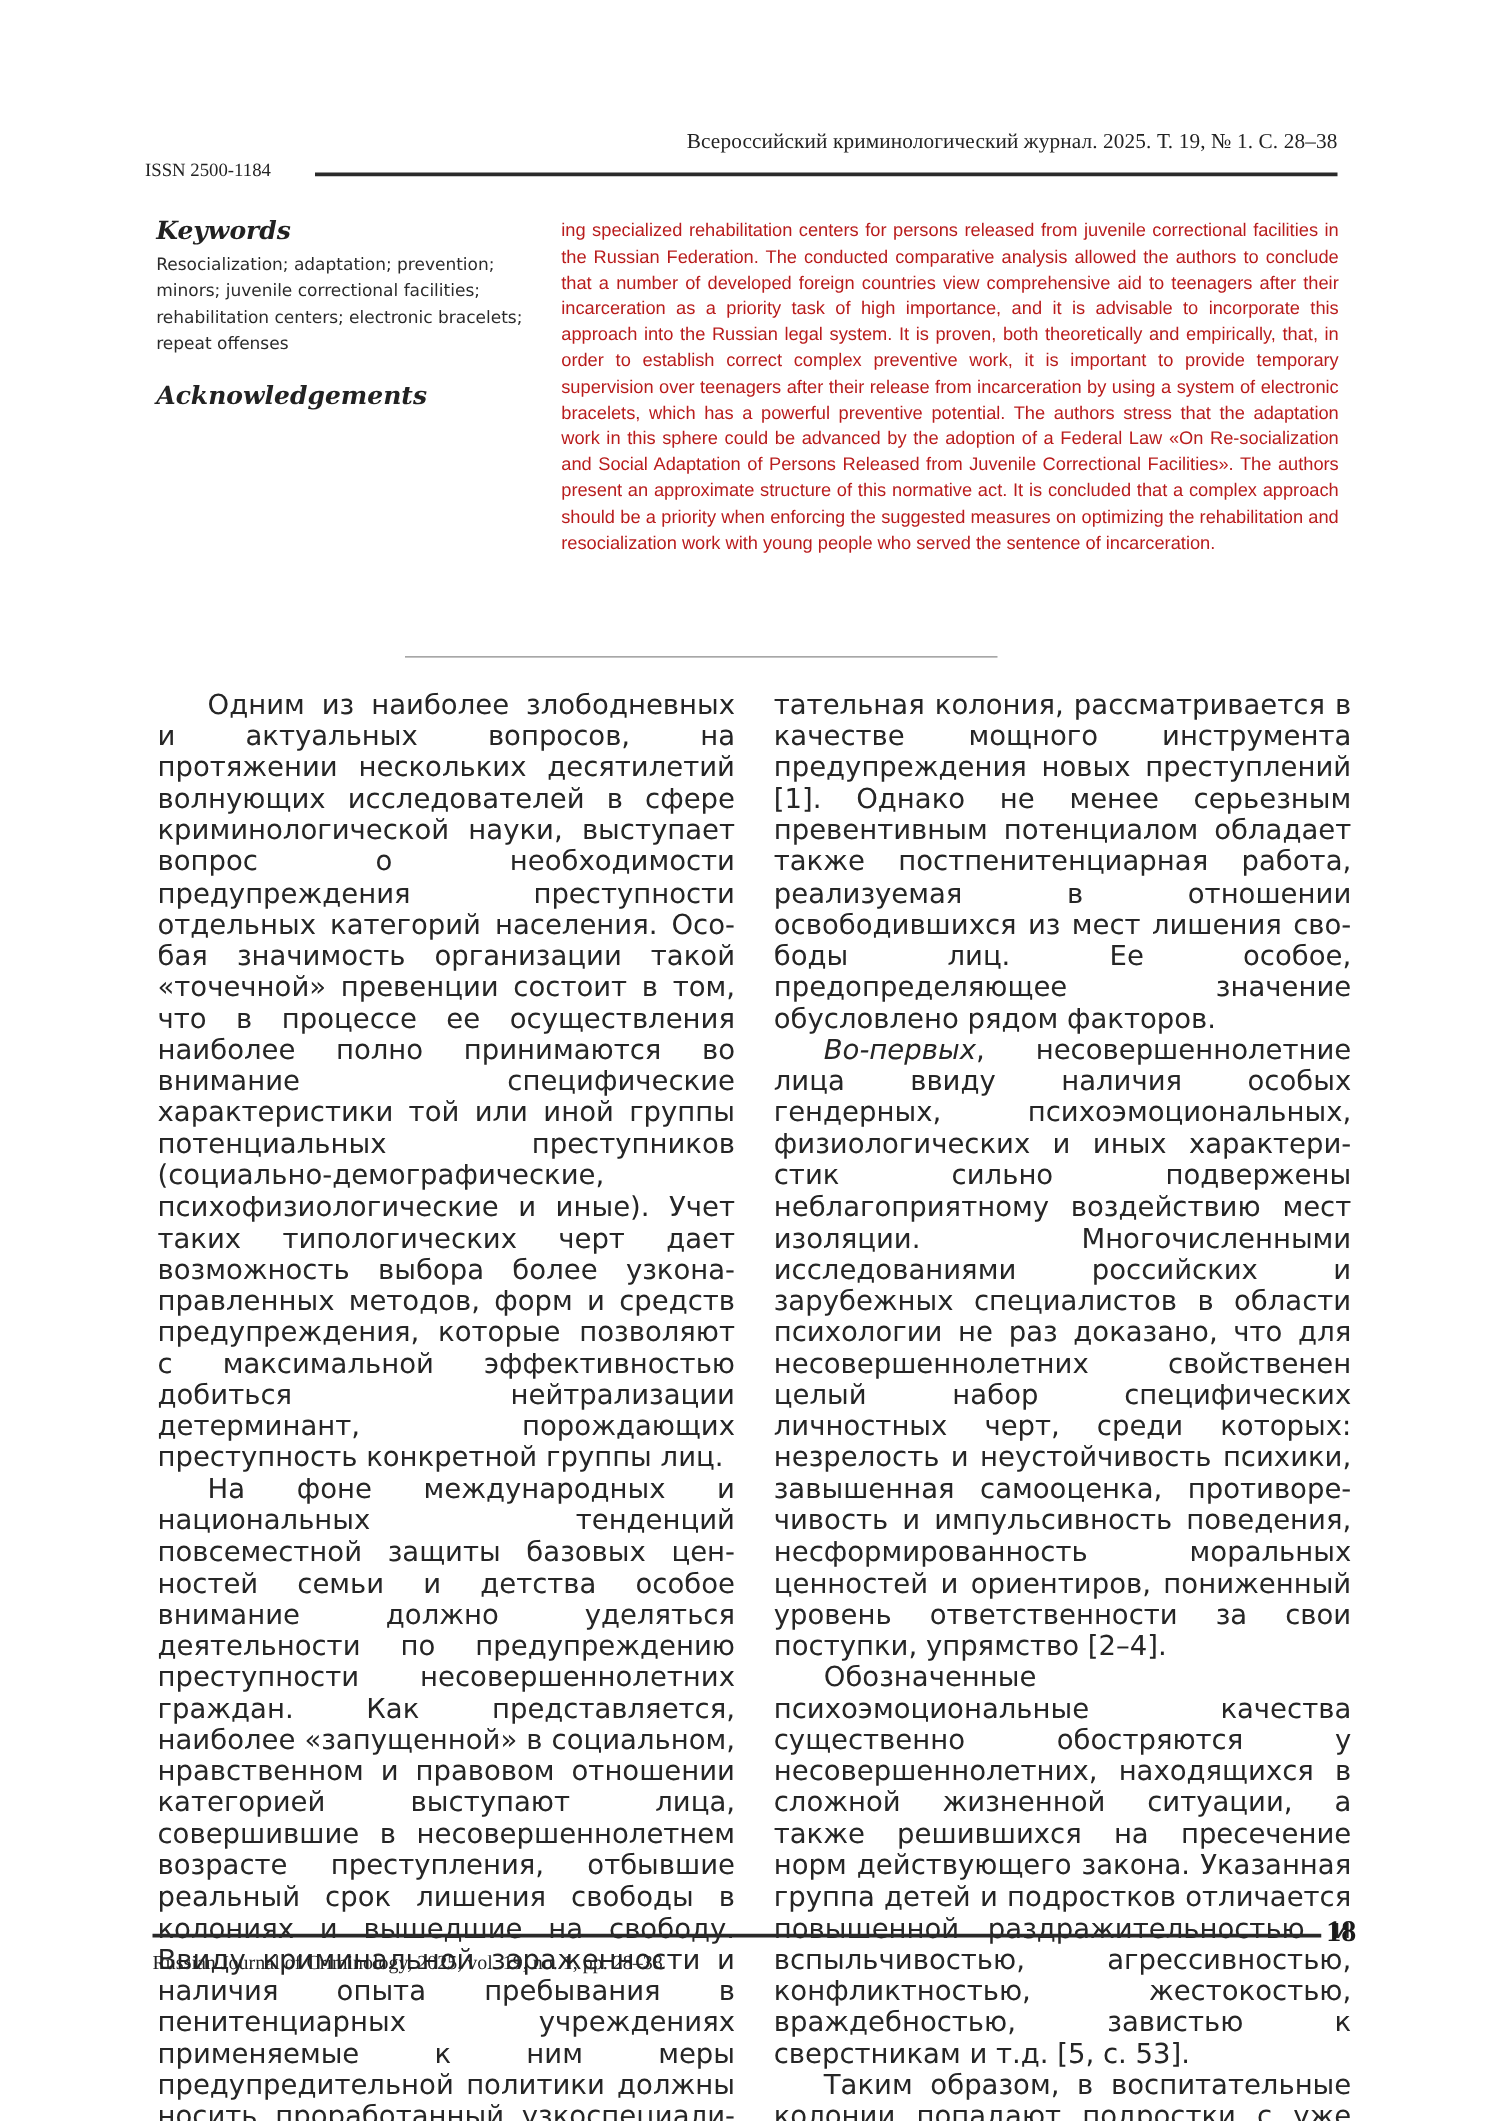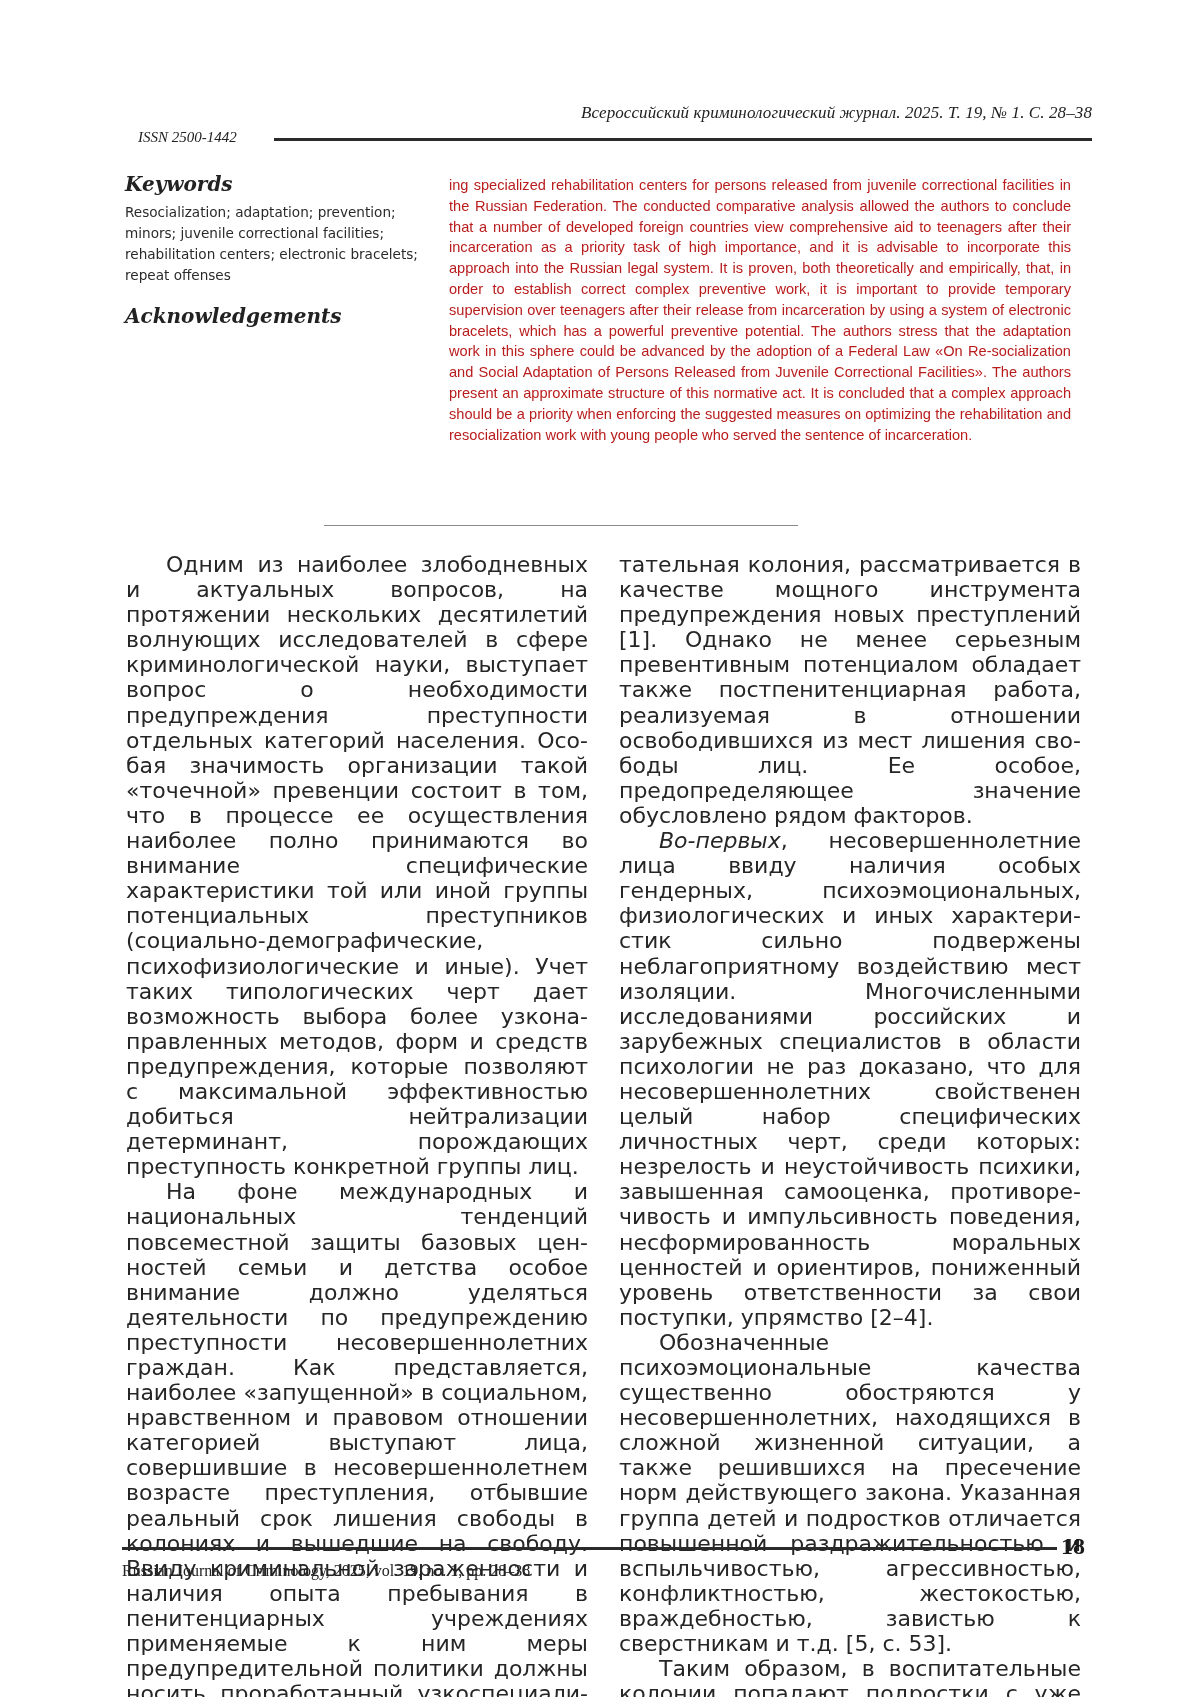--- a/index.html
+++ b/index.html
@@ -1,18 +1,18 @@
 <!DOCTYPE html>
 <html><head>
 <meta charset="utf-8">
 <style>
   html, body { margin: 0; padding: 0; background: #ffffff; }
   body { width: 1200px; height: 1697px; position: relative; overflow: hidden; color: #1f1f1f; }
 
-  .header { position: absolute; left: 138px; top: 103px; width: 954px; height: 40px; font-style: italic; }
+  .header { position: absolute; left: 116px; top: 103px; width: 954px; height: 40px; }
   .journal-ru { position: absolute; right: 0; top: 0; font-family: "Liberation Serif", serif; font-size: 17px; color: #222; letter-spacing: 0.1px; white-space: nowrap; }
   .issn { position: absolute; left: 0; top: 26px; font-family: "Liberation Serif", serif; font-size: 15px; color: #222; white-space: nowrap; }
   .header-rule { position: absolute; left: 136px; right: 0; top: 35px; height: 3px; background: #2a2a2a; }
 
   .sidebar { position: absolute; left: 125px; top: 172px; width: 300px; font-family: "DejaVu Sans", sans-serif; }
   .side-h { font-family: "DejaVu Serif", serif; font-style: italic; font-weight: bold; font-size: 20px; margin: 0 0 6px 0; color: #222; }
   .side-p { font-size: 13.6px; line-height: 21px; margin: 0 0 18px 0; color: #2a2a2a; }
 
   .abstract { position: absolute; left: 449px; top: 175px; width: 622px; font-family: "Liberation Sans", sans-serif; font-size: 14.6px; line-height: 20.8px; color: #b91c1c; text-align: justify; margin: 0; hyphens: manual; }
 
@@ -27,21 +27,21 @@
 
   .footer-rule { position: absolute; left: 122px; top: 1547px; width: 935px; height: 3px; background: #2a2a2a; }
   .page-num { position: absolute; left: 1061px; top: 1533px; font-family: "Liberation Serif", serif; font-weight: bold; font-size: 24px; color: #1a1a1a; }
   .journal-en { position: absolute; left: 122px; top: 1562px; font-family: "Liberation Serif", serif; font-size: 16px; color: #222; white-space: nowrap; text-align: right; }
 </style>
 </head>
 <body>
 
 <div class="header">
   <div class="journal-ru">Всероссийский криминологический журнал. 2025. Т. 19, № 1. С. 28–38</div>
-  <div class="issn">ISSN 2500-1442</div>
+  <div class="issn">ISSN 2500-1184</div>
   <div class="header-rule"></div>
 </div>
 
 <div class="sidebar">
   <div class="side-h">Keywords</div>
   <p class="side-p">Resocialization; adaptation; prevention; minors; juvenile correctional facilities; rehabilitation centers; electronic bracelets; repeat offenses</p>
   <div class="side-h">Acknowledgements</div>
 </div>
 
 <p class="abstract">ing specialized rehabilitation centers for persons released from juvenile correctional facilities in the Russian Federation. The conducted comparative analysis allowed the authors to conclude that a number of developed foreign countries view comprehen­sive aid to teenagers after their incarceration as a priority task of high importance, and it is advisable to incorporate this approach into the Russian legal system.  It is proven, both theoretically and empirically, that, in order to establish correct complex preventive work, it is important to provide temporary supervision over teenagers af­ter their release from incarceration by using a system of electronic bracelets, which has a powerful preventive potential. The authors stress that the adaptation work in this sphere could be advanced by the adoption of a Federal Law «On Re-socialization and Social Adaptation of Persons Released from Juvenile Correctional Facilities». The authors present an approximate structure of this normative act. It is concluded that a complex approach should be a priority when enforcing the suggested measures on optimizing the rehabilitation and resocialization work with young people who served the sentence of incarceration.</p>

